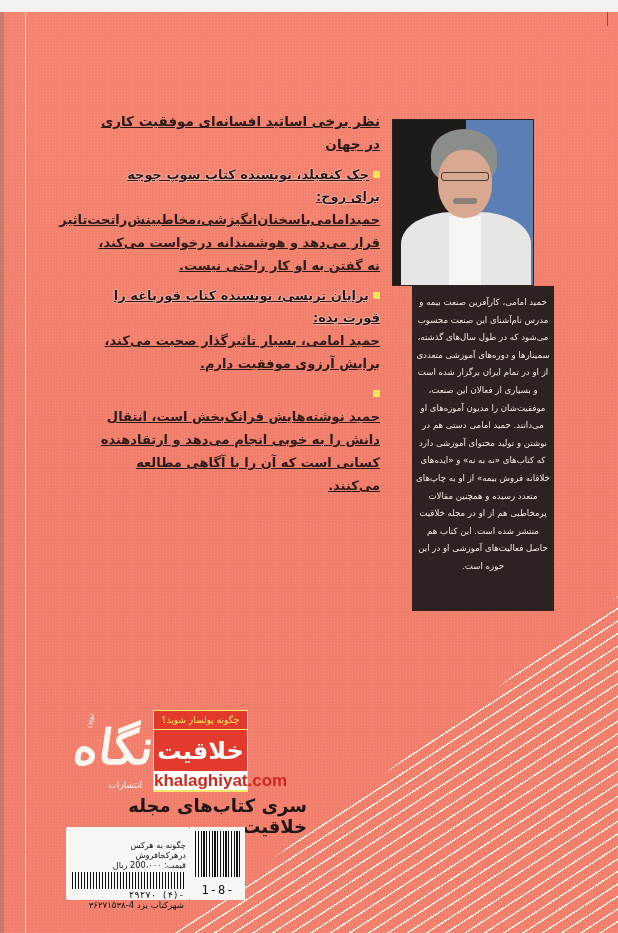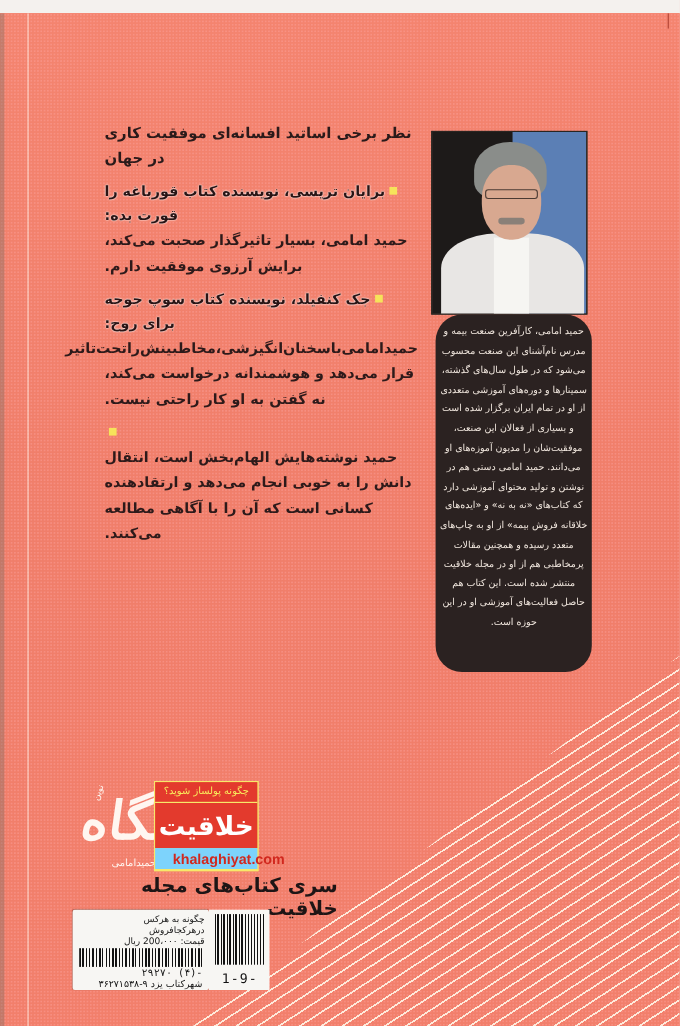--- a/index.html
+++ b/index.html
@@ -32,23 +32,24 @@
     background-image: repeating-linear-gradient(
       -33deg,
       transparent 0px, transparent 9px,
       rgba(255,240,225,0.95) 9px, rgba(255,240,225,0.95) 10.5px
     );
     clip-path: polygon(618px 584px, 618px 921px, 175px 921px);
   }
 
   .content {
     position: absolute; right: 238px; top: 110px; width: 285px;
-    direction: rtl; text-align: left;
+    direction: rtl; text-align: right;
     color: #2a1a1a;
     font-family: "DejaVu Sans", sans-serif;
+    text-decoration: underline;
   }
   .intro { font-size: 13.5px; font-weight: bold; line-height: 23px; }
   .block { margin-top: 8px; }
   .quote-head {
     font-size: 13px; font-weight: bold; line-height: 22px; color: #2a1414;
     text-shadow: 0 0 2px rgba(255,255,255,0.85), 0 0 1px #fff;
   }
   .bullet {
     display: inline-block; width: 7px; height: 7px; background: #f6e35a;
     margin-left: 4px; vertical-align: middle; margin-bottom: 2px;
@@ -64,47 +65,45 @@
   .photo-bg-left { position: absolute; left: 0; top: 0; width: 52%; height: 100%; background: #1d1a19; }
   .photo-bg-right { position: absolute; right: 0; top: 0; width: 48%; height: 100%; background: #5b7fb5; }
   .photo-hair { position: absolute; left: 38px; top: 9px; width: 66px; height: 52px; border-radius: 50% 50% 30% 30%; background: #8a8d8a; }
   .photo-face { position: absolute; left: 45px; top: 30px; width: 54px; height: 68px; border-radius: 45% 45% 48% 48%; background: #d8a890; }
   .photo-glasses { position: absolute; left: 48px; top: 52px; width: 48px; height: 9px; border: 1.5px solid #4a3a33; border-radius: 3px; }
   .photo-mustache { position: absolute; left: 60px; top: 78px; width: 24px; height: 6px; background: #8a8078; border-radius: 3px; }
   .photo-suit { position: absolute; left: 8px; top: 92px; width: 130px; height: 80px; background: #e8e6e4; border-radius: 40% 40% 0 0; }
   .photo-shirt { position: absolute; left: 56px; top: 96px; width: 32px; height: 75px; background: #f6f5f2; }
 
   .bio-box {
-    position: absolute; left: 396px; top: 286px; width: 142px; height: 325px;
+    position: absolute; left: 412px; top: 286px; width: 142px; height: 325px;
     background: #2b2221;
     direction: rtl; text-align: center;
     color: #f3e9e0; font-size: 8.6px; line-height: 17.6px;
     padding: 8px 4px 0 4px;
     font-family: "DejaVu Sans", sans-serif;
-    border-radius: 24px;
   }
 
   .promo {
-    position: absolute; left: 140px; top: 710px; width: 95px; height: 82px;
+    position: absolute; left: 153px; top: 710px; width: 95px; height: 82px;
     border: 1.5px solid #f7e86a; background: #f7e86a;
   }
   .promo-top {
     height: 18px; background: #e33a2d; color: #f9ec5c;
     direction: rtl; text-align: center; font-size: 9px; line-height: 18px;
   }
   .promo-mid {
     height: 42px; background: #e33a2d; color: #fff; border-top: 1.5px solid #f7e86a;
     direction: rtl; text-align: center; font-size: 24px; font-weight: bold; line-height: 42px;
     letter-spacing: -1px;
   }
   .promo-url {
-    height: 19px; background: #7dd3fc; color: #d1281e;
-    text-align: center; font-size: 13px; font-weight: bold; line-height: 19px;
+    height: 19px; background: #ffffff; color: #d1281e;
+    text-align: center; font-size: 17px; font-weight: bold; line-height: 19px;
     font-family: "Liberation Sans", sans-serif;
-    padding-left: 16px;
   }
 
   .publisher-logo {
     position: absolute; left: 62px; top: 712px; width: 80px; height: 78px;
     color: #fff6f0; direction: rtl;
   }
   .publisher-mark {
     position: absolute; left: 12px; top: 0; font-size: 48px; font-weight: bold;
     font-family: "DejaVu Serif", serif; line-height: 70px; transform: skewX(-8deg);
   }
@@ -118,21 +117,21 @@
   }
 
   .sticker {
     position: absolute; left: 66px; top: 827px; width: 124px; height: 73px;
     background: #f7f6f3; border-radius: 2px;
     box-shadow: 0 0 1px rgba(0,0,0,0.3);
   }
   .sticker-line1, .sticker-line2 {
     direction: rtl; text-align: right; font-size: 8.2px; color: #141414; padding: 0 4px; line-height: 10px;
   }
-  .sticker-line1 { padding-top: 3px; margin-left: 16px; }
+  .sticker-line1 { padding-top: 13px; margin-left: 16px; }
   .sticker-barcode {
     margin: 2px 6px 0 6px; height: 17px;
     background: repeating-linear-gradient(90deg, #111 0 1.5px, transparent 1.5px 3px, #111 3px 4px, transparent 4px 6px);
   }
   .sticker-code1, .sticker-code2 {
     direction: ltr; text-align: right; padding: 0 6px; font-size: 9.2px; color: #111; line-height: 11px;
     font-family: "DejaVu Sans Mono", monospace;
   }
   .sticker-code2 { direction: rtl; text-align: right; font-family: "DejaVu Sans", sans-serif; font-size: 8.6px; }
 
@@ -159,37 +158,37 @@
   <div class="stripes"></div>
 </div>
 
 <div class="content">
   <div class="intro">
     <div>نظر برخی اساتید افسانه‌ای موفقیت کاری در جهان</div>
   </div>
 
   <div class="block">
     <div class="quote-head">
+      <span class="bullet"></span><span>جک کنفیلد، نویسنده کتاب سوپ جوجه برای روح:</span>
+    </div>
+    <div class="quote-body">حمیدامامی‌باسخنان‌انگیزشی،مخاطبینش‌راتحت‌تاثیر قرار می‌دهد و هوشمندانه درخواست می‌کند، نه گفتن به او کار راحتی نیست.</div>
+  </div>
+
+  <div class="block">
+    <div class="quote-head">
       <span class="bullet"></span><span>برایان تریسی، نویسنده کتاب قورباغه را قورت بده:</span>
     </div>
     <div class="quote-body">حمید امامی، بسیار تاثیرگذار صحبت می‌کند، برایش آرزوی موفقیت دارم.</div>
   </div>
 
   <div class="block">
     <div class="quote-head">
-      <span class="bullet"></span><span>جک کنفیلد، نویسنده کتاب سوپ جوجه برای روح:</span>
-    </div>
-    <div class="quote-body">حمیدامامی‌باسخنان‌انگیزشی،مخاطبینش‌راتحت‌تاثیر قرار می‌دهد و هوشمندانه درخواست می‌کند، نه گفتن به او کار راحتی نیست.</div>
-  </div>
-
-  <div class="block">
-    <div class="quote-head">
       <span class="bullet"></span>
     </div>
-    <div class="quote-body">حمید نوشته‌هایش الهام‌بخش است، انتقال دانش را به خوبی انجام می‌دهد و ارتقادهنده کسانی است که آن را با آگاهی مطالعه می‌کنند.</div>
+    <div class="quote-body">حمید نوشته‌هایش فرانک‌بخش است، انتقال دانش را به خوبی انجام می‌دهد و ارتقادهنده کسانی است که آن را با آگاهی مطالعه می‌کنند.</div>
   </div>
 
   <div class="block">
   </div>
 </div>
 
 <div class="photo-frame" aria-label="author-portrait">
   <div class="photo-bg-left"></div>
   <div class="photo-bg-right"></div>
   <div class="photo-suit"></div>
@@ -198,35 +197,35 @@
   <div class="photo-face"></div>
   <div class="photo-glasses"></div>
   <div class="photo-mustache"></div>
 </div>
 
 <div class="bio-box">حمید امامی، کارآفرین صنعت بیمه و مدرس نام‌آشنای این صنعت محسوب می‌شود که در طول سال‌های گذشته، سمینارها و دوره‌های آموزشی متعددی از او در تمام ایران برگزار شده است و بسیاری از فعالان این صنعت، موفقیت‌شان را مدیون آموزه‌های او می‌دانند. حمید امامی دستی هم در نوشتن و تولید محتوای آموزشی دارد که کتاب‌های «نه به نه» و «ایده‌های خلاقانه فروش بیمه» از او به چاپ‌های متعدد رسیده و همچنین مقالات پرمخاطبی هم از او در مجله خلاقیت منتشر شده است. این کتاب هم حاصل فعالیت‌های آموزشی او در این حوزه است.</div>
 
 <div class="publisher-logo">
   <span class="publisher-mark">نگاه</span>
   <span class="publisher-sub">نوین</span>
-  <span class="publisher-label">حمیدامامی</span>
+  <span class="publisher-label">انتشارات</span>
 </div>
 
 <div class="promo">
   <div class="promo-top">چگونه پولساز شوید؟</div>
   <div class="promo-mid">خلاقیت</div>
   <div class="promo-url">khalaghiyat.com</div>
 </div>
 
 <div class="series-title">سری کتاب‌های مجله خلاقیت</div>
 
 <div class="sticker">
   <div class="sticker-line1">چگونه به هرکس درهرکجا‌فروش</div>
   <div class="sticker-line2">قیمت: 200،۰۰۰ ریال</div>
   <div class="sticker-barcode"></div>
   <div class="sticker-code1">۲۹۲۷۰ (۴)-</div>
-  <div class="sticker-code2">شهرکتاب یزد ۹-۳۶۲۷۱۵۳۸</div>
+  <div class="sticker-code2">شهرکتاب یزد 4-۳۶۲۷۱۵۳۸</div>
 </div>
 
 <div class="isbn-box">
   <div class="isbn-bars"></div>
-  <div class="isbn-text">1-9-</div>
+  <div class="isbn-text">1-8-</div>
 </div>
 
 </body></html>

